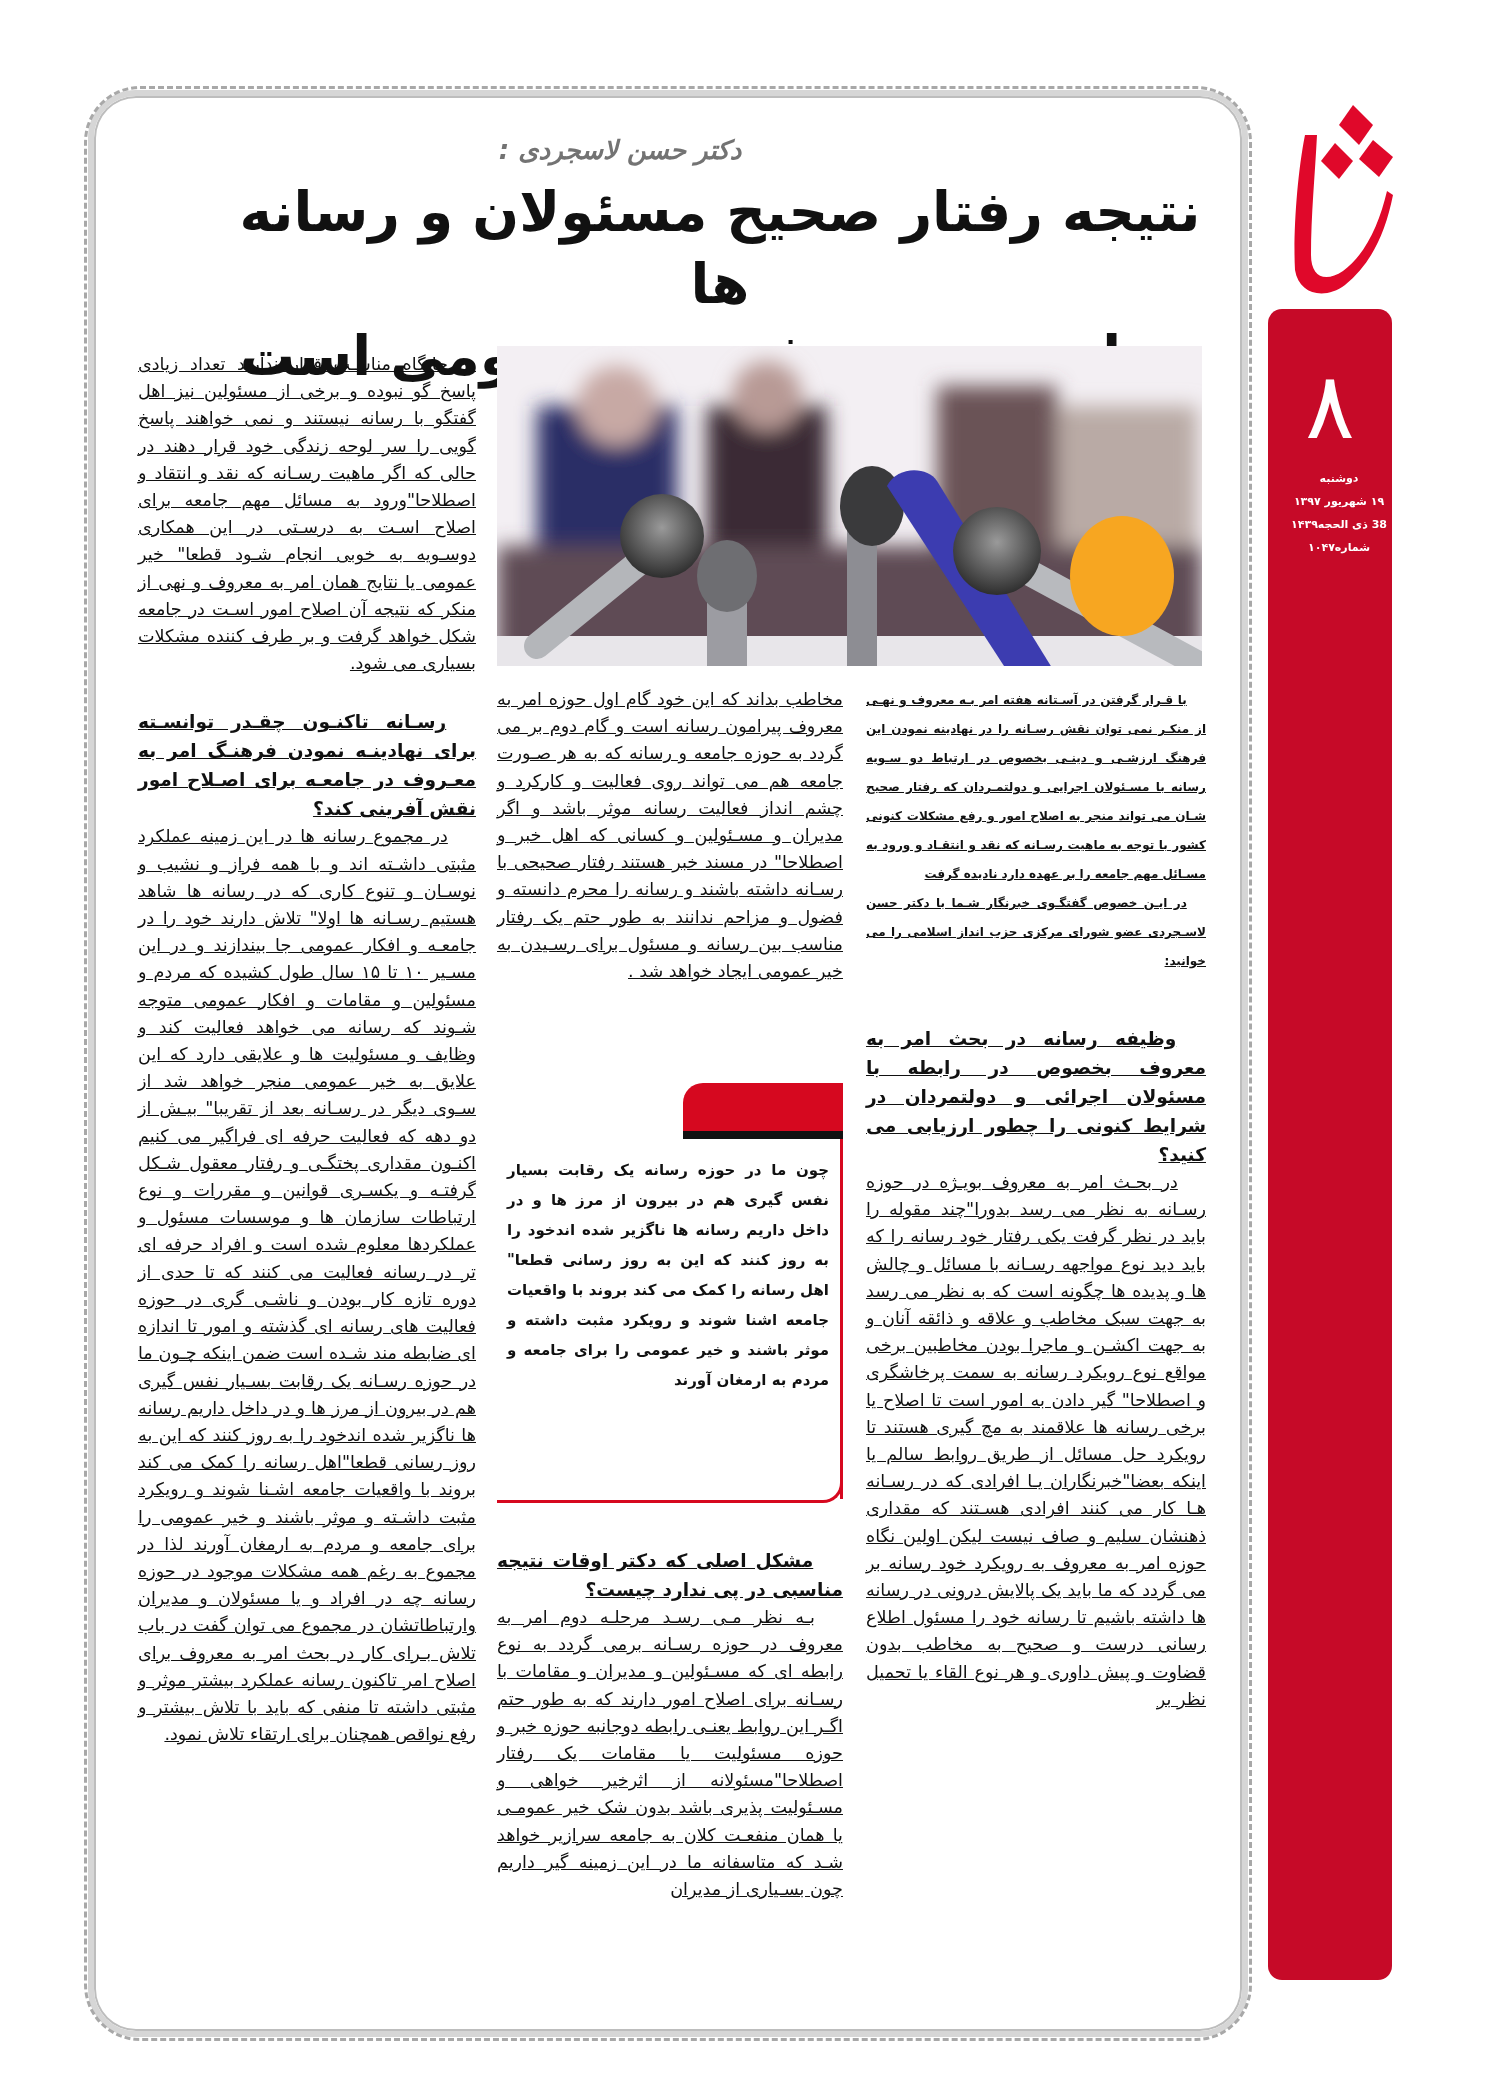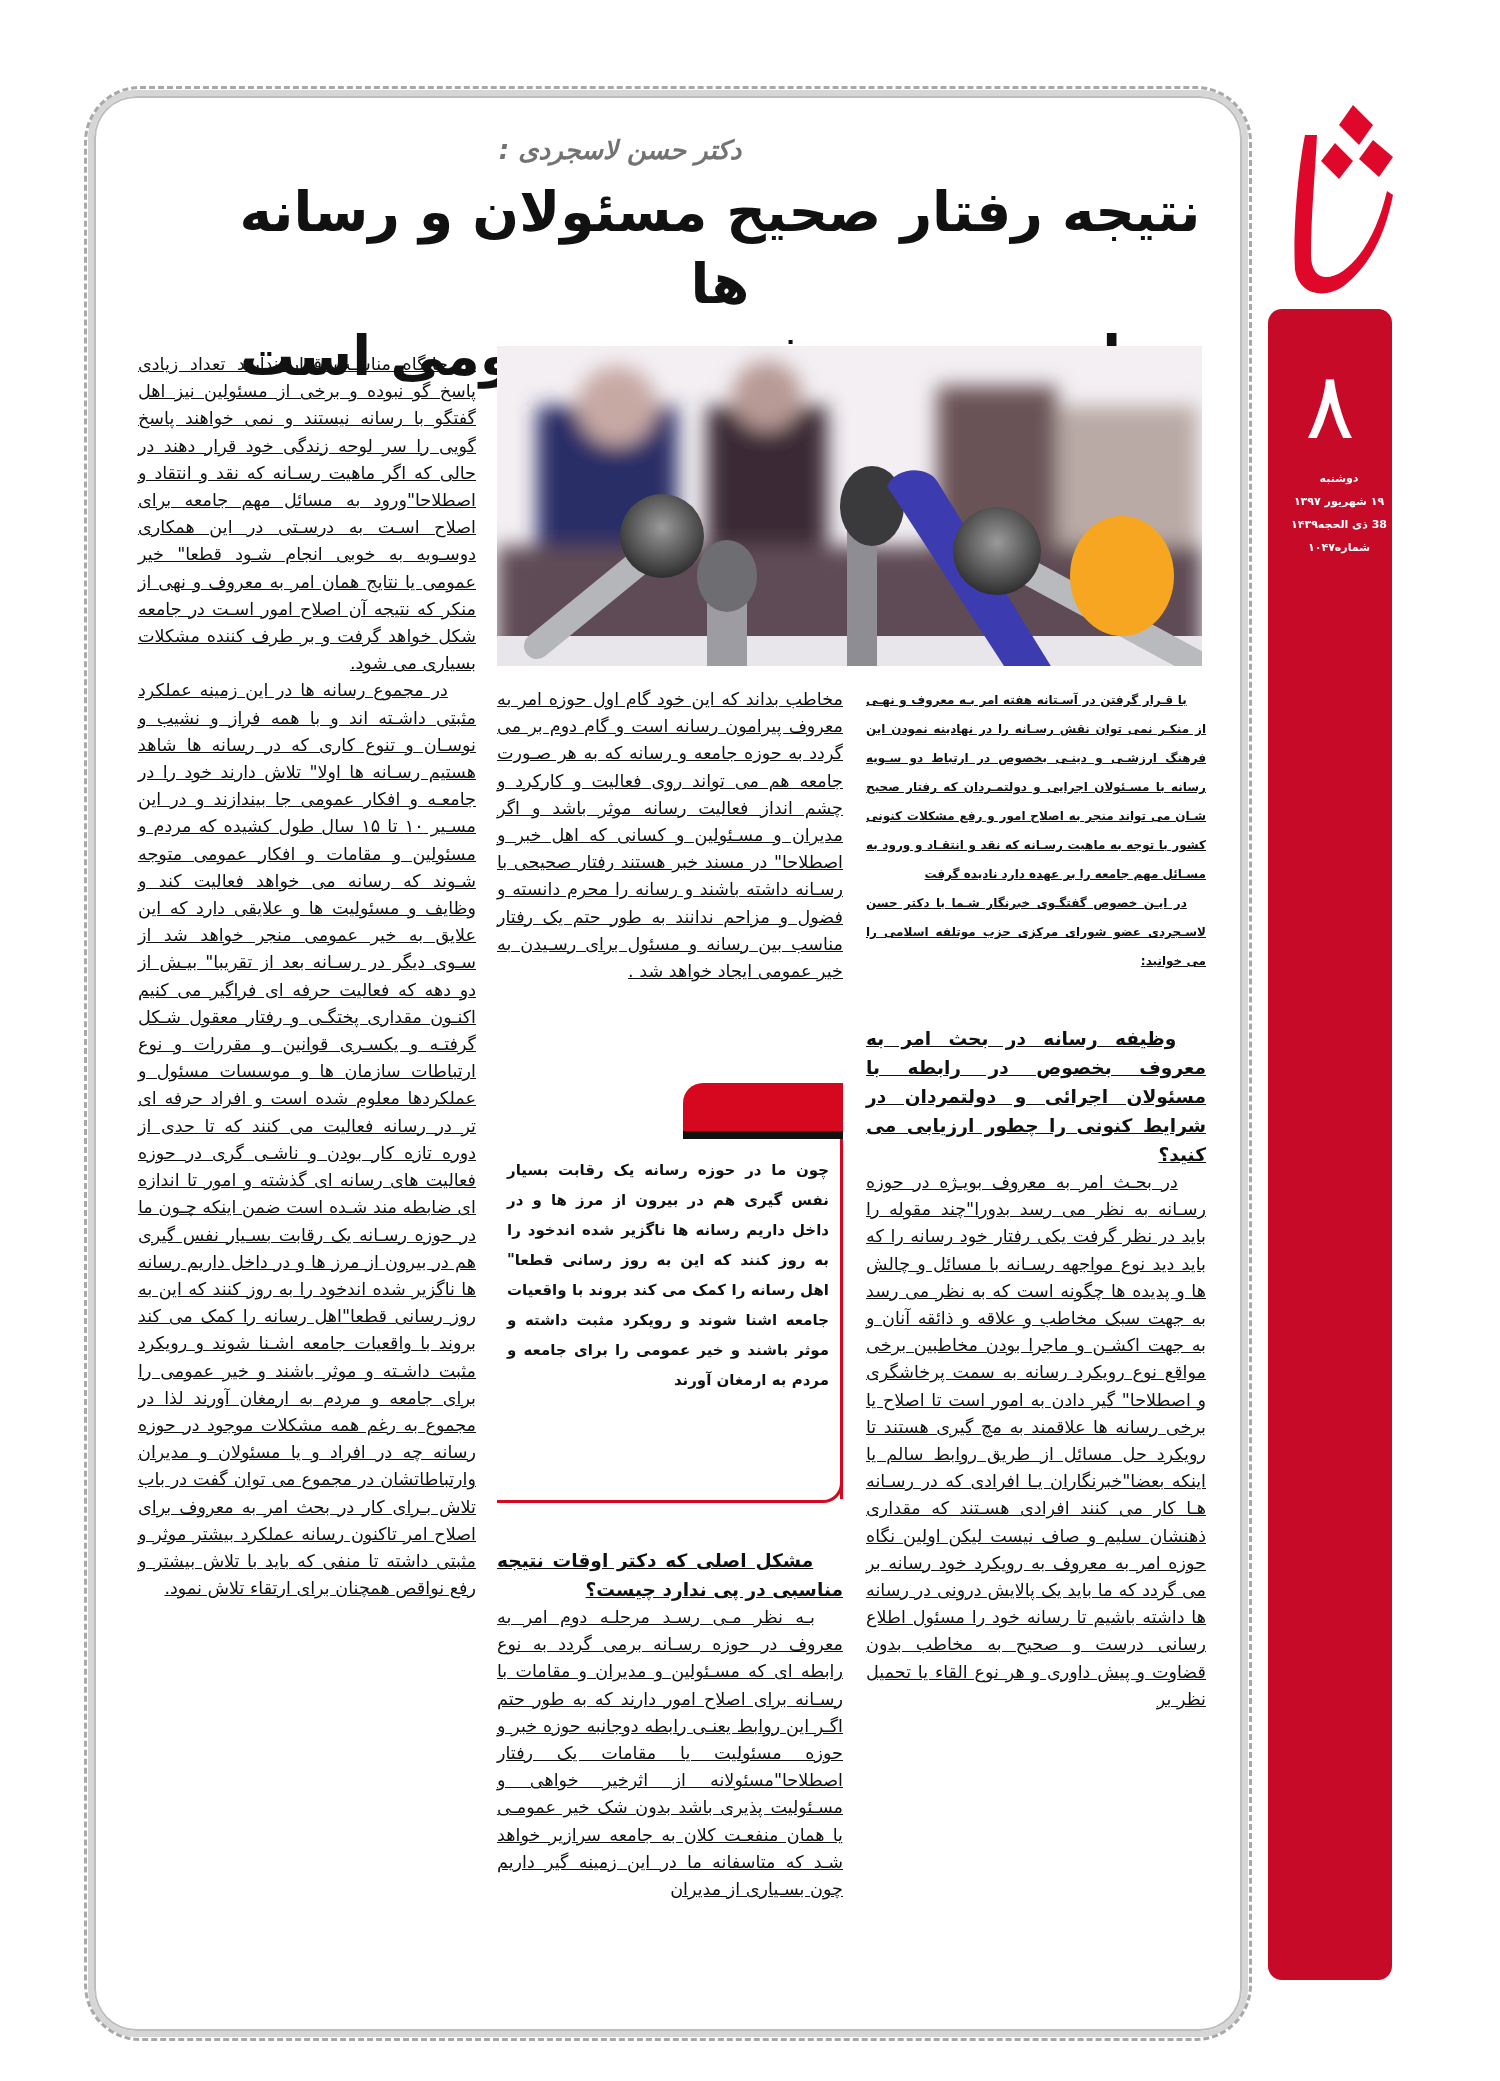--- a/index.html
+++ b/index.html
@@ -129,21 +129,21 @@
     <line x1="520" y1="220" x2="705" y2="320" stroke="#b8babe" stroke-width="26" stroke-linecap="round"></line>
     <circle cx="500" cy="205" r="44" fill="url(#grille)"></circle>
   </g>
   <g>
     <ellipse cx="625" cy="230" rx="52" ry="60" fill="#f7a621"></ellipse>
   </g>
 </svg>
 
 <div class="col col-right">
   <p class="lead indent">با قـرار گرفتن در آسـتانه هفته امر بـه معروف و نهـی از منکـر نمی توان نقش رسـانه را در نهادینه نمودن این فرهنگ ارزشـی و دینـی بخصوص در ارتباط دو سـویه رسانه با مسـئولان اجرایی و دولتمـردان که رفتار صحیح شـان می تواند منجر به اصلاح امور و رفع مشکلات کنونی کشور با توجه به ماهیت رسـانه که نقد و انتقـاد و ورود به مسـائل مهم جامعه را بر عهده دارد نادیده گرفت</p>
-  <p class="lead indent">در ایـن خصوص گفتگـوی خبرنگار شـما با دکتر حسن لاسـجردی عضو شورای مرکزی حزب موتلفه اسلامی را می خوانید:</p>
+  <p class="lead indent">در ایـن خصوص گفتگـوی خبرنگار شـما با دکتر حسن لاسـجردی عضو شورای مرکزی حزب انداز اسلامی را می خوانید:</p>
   <p class="q indent" style="margin-top:48px">وظیفه رسانه در بحث امر به معروف بخصوص در رابطه با مسئولان اجرائی و دولتمردان در شرایط کنونی را چطور ارزیابی می کنید؟</p>
   <p class="indent">در بحـث امر به معروف بویـژه در حوزه رسـانه به نظر می رسد بدورا"چند مقوله را باید در نظر گرفت یکی رفتار خود رسانه را که باید دید نوع مواجهه رسـانه با مسائل و چالش ها و پدیده ها چگونه است که به نظر می رسد به جهت سبک مخاطب و علاقه و ذائقه آنان و به جهت اکشـن و ماجرا بودن مخاطبین برخی مواقع نوع رویکرد رسانه به سمت پرخاشگری و اصطلاحا" گیر دادن به امور است تا اصلاح یا برخی رسانه ها علاقمند به مچ گیری هستند تا رویکرد حل مسائل از طریق روابط سالم یا اینکه بعضا"خبرنگاران یـا افرادی که در رسـانه هـا کار می کنند افرادی هسـتند که مقداری ذهنشان سلیم و صاف نیست لیکن اولین نگاه حوزه امر به معروف به رویکرد خود رسانه بر می گردد که ما باید یک پالایش درونی در رسانه ها داشته باشیم تا رسانه خود را مسئول اطلاع رسانی درست و صحیح به مخاطب بدون قضاوت و پیش داوری و هر نوع القاء یا تحمیل نظر بر</p>
 </div>
 
 <div class="col col-mid">
   <p>مخاطب بداند که این خود گام اول حوزه امر به معروف پیرامون رسانه است و گام دوم بر می گردد به حوزه جامعه و رسانه که به هر صـورت جامعه هم می تواند روی فعالیت و کارکرد و چشم انداز فعالیت رسانه موثر باشد و اگر مدیران و مسـئولین و کسانی که اهل خبر و اصطلاحا" در مسند خبر هستند رفتار صحیحی با رسـانه داشته باشند و رسانه را محرم دانسته و فضول و مزاحم ندانند به طور حتم یک رفتار مناسب بین رسانه و مسئول برای رسـیدن به خیر عمومی ایجاد خواهد شد .</p>
 </div>
 
 <div class="pull">
   <div class="pull-bar"></div>
@@ -154,14 +154,15 @@
   <div class="pull-text">چون ما در حوزه رسانه یک رقابت بسیار نفس گیری هم در بیرون از مرز ها و در داخل داریم رسانه ها ناگزیر شده اندخود را به روز کنند که این به روز رسانی قطعا" اهل رسانه را کمک می کند بروند با واقعیات جامعه اشنا شوند و رویکرد مثبت داشته و موثر باشند و خیر عمومی را برای جامعه و مردم به ارمغان آورند</div>
 </div>
 
 <div class="col" style="left:497px; top:1546px; width:346px;">
   <p class="q indent" style="margin-top:0">مشکل اصلی که دکتر اوقات نتیجه مناسبی در پی ندارد چیست؟</p>
   <p class="indent">بـه نظر مـی رسـد مرحلـه دوم امر به معروف در حوزه رسـانه برمی گردد به نوع رابطه ای که مسـئولین و مدیران و مقامات با رسـانه برای اصلاح امور دارند که به طور حتم اگـر این روابط یعنـی رابطه دوجانبه حوزه خبر و حوزه مسئولیت یا مقامات یک رفتار اصطلاحا"مسئولانه از اثرخیر خواهی و مسـئولیت پذیری باشد بدون شک خیر عمومـی یا همان منفعـت کلان به جامعه سرازیر خواهد شـد که متاسفانه ما در این زمینه گیر داریم چون بسـیاری از مدیران</p>
 </div>
 
 <div class="col col-left">
   <p>در جایگاه مناسـب قرار ندارند تعداد زیادی پاسخ گو نبوده و برخی از مسئولین نیز اهل گفتگو با رسانه نیستند و نمی خواهند پاسخ گویی را سر لوحه زندگی خود قرار دهند در حالی که اگر ماهیت رسـانه که نقد و انتقاد و اصطلاحا"ورود به مسائل مهم جامعه برای اصلاح اسـت به درسـتی در این همکاری دوسـویه به خوبی انجام شـود قطعا" خیر عمومی یا نتایج همان امر به معروف و نهی از منکر که نتیجه آن اصلاح امور اسـت در جامعه شکل خواهد گرفت و بر طرف کننده مشکلات بسیاری می شود.</p>
+  <p class="q indent" style="margin-top:30px">رسـانه تاکنـون چقـدر توانسـته برای نهادینـه نمودن فرهنـگ امر به معـروف در جامعـه برای اصـلاح امور نقش آفرینی کند؟</p>
   <p class="indent">در مجموع رسانه ها در این زمینه عملکرد مثبتی داشـته اند و با همه فراز و نشیب و نوسـان و تنوع کاری که در رسانه ها شاهد هستیم رسـانه ها اولا" تلاش دارند خود را در جامعـه و افکار عمومی جا بیندازند و در این مسـیر ۱۰ تا ۱۵ سال طول کشیده که مردم و مسئولین و مقامات و افکار عمومی متوجه شـوند که رسانه می خواهد فعالیت کند و وظایف و مسئولیت ها و علایقی دارد که این علایق به خیر عمومی منجر خواهد شد از سـوی دیگر در رسـانه بعد از تقریبا" بیـش از دو دهه که فعالیت حرفه ای فراگیر می کنیم اکنـون مقداری پختگـی و رفتار معقول شـکل گرفتـه و یکسـری قوانین و مقررات و نوع ارتباطات سازمان ها و موسسات مسئول و عملکردها معلوم شده است و افراد حرفه ای تر در رسانه فعالیت می کنند که تا حدی از دوره تازه کار بودن و ناشـی گری در حوزه فعالیت های رسانه ای گذشته و امور تا اندازه ای ضابطه مند شـده است ضمن اینکه چـون ما در حوزه رسـانه یک رقابت بسـیار نفس گیری هم در بیرون از مرز ها و در داخل داریم رسانه ها ناگزیر شده اندخود را به روز کنند که این به روز رسانی قطعا"اهل رسانه را کمک می کند بروند با واقعیات جامعه اشـنا شوند و رویکرد مثبت داشـته و موثر باشند و خیر عمومی را برای جامعه و مردم به ارمغان آورند لذا در مجموع به رغم همه مشکلات موجود در حوزه رسانه چه در افراد و یا مسئولان و مدیران وارتباطاتشان در مجموع می توان گفت در باب تلاش بـرای کار در بحث امر به معروف برای اصلاح امر تاکنون رسانه عملکرد بیشتر موثر و مثبتی داشته تا منفی که باید با تلاش بیشتر و رفع نواقص همچنان برای ارتقاء تلاش نمود.</p>
 </div>
 
 </body></html>

